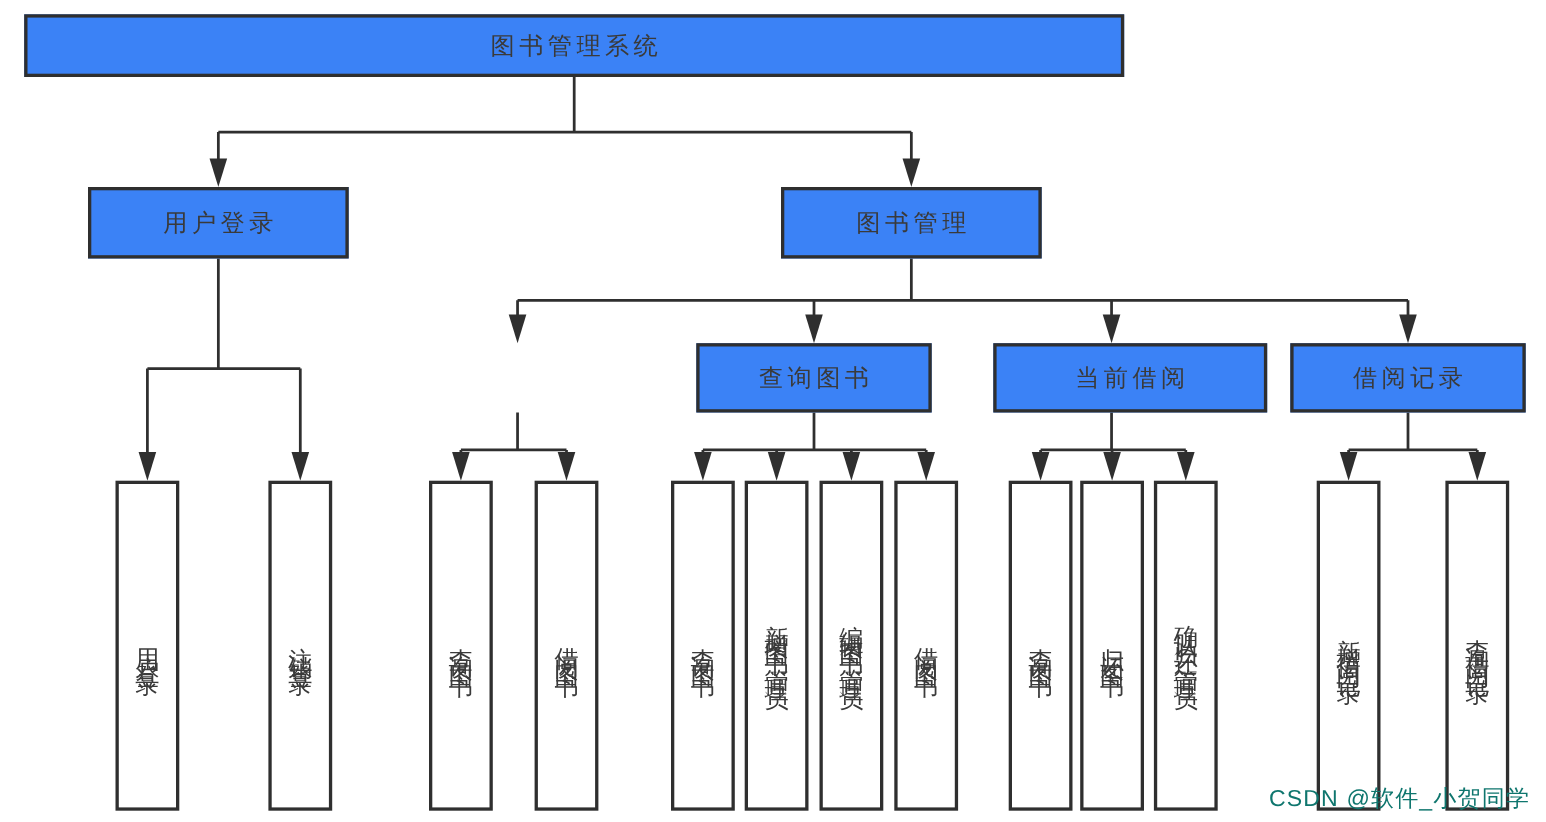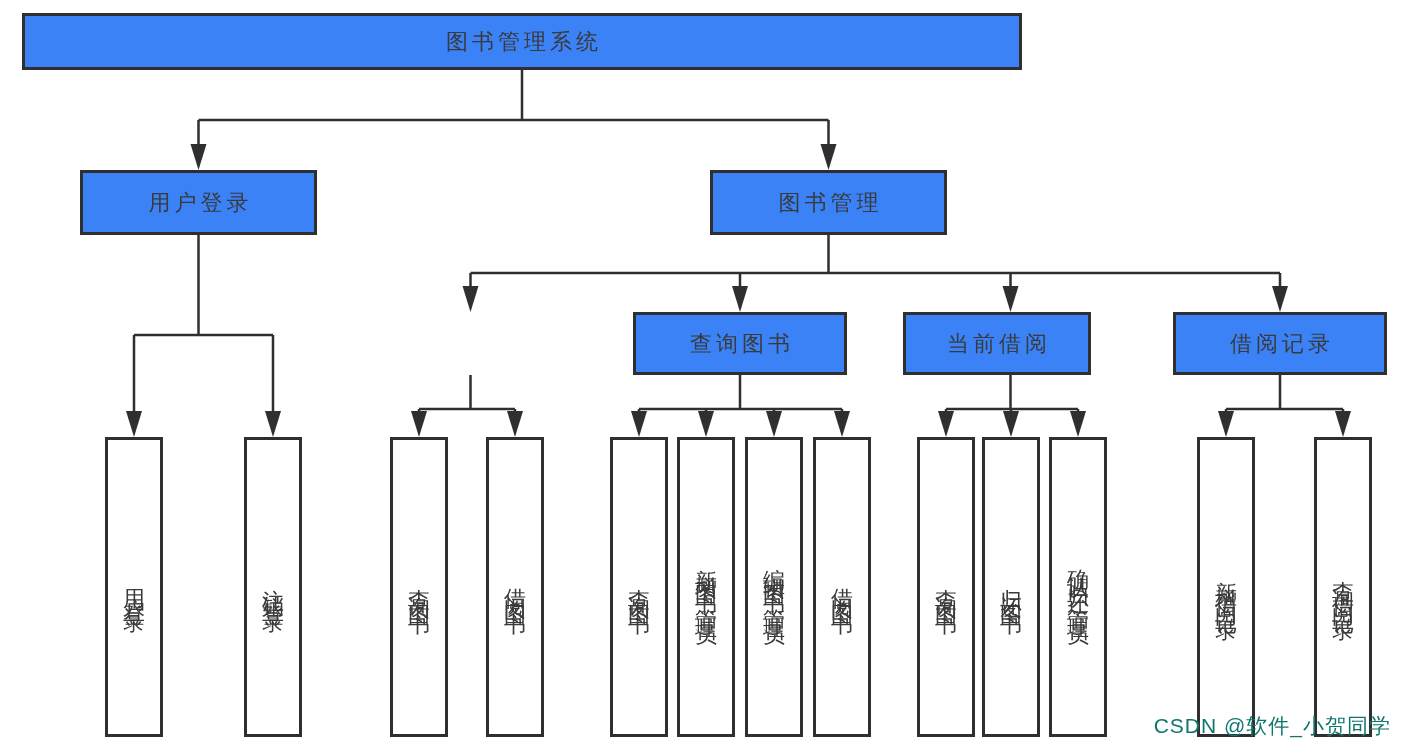--- a/index.html
+++ b/index.html
@@ -123,21 +123,21 @@
   <div class="node" style="left:80px; top:170px; width:237px; height:65px;">
     <span class="hlabel">用户登录</span>
   </div>
   <div class="node" style="left:710px; top:170px; width:237px; height:65px;">
     <span class="hlabel">图书管理</span>
   </div>
 
   <div class="node" style="left:633px; top:312px; width:214px; height:63px;">
     <span class="hlabel">查询图书</span>
   </div>
-  <div class="node" style="left:903px; top:312px; width:188px; height:63px;">
+  <div class="node" style="left:903px; top:312px; width:249px; height:63px;">
     <span class="hlabel">当前借阅</span>
   </div>
   <div class="node" style="left:1173px; top:312px; width:214px; height:63px;">
     <span class="hlabel">借阅记录</span>
   </div>
 
   <div class="leaf" style="left:105px;">
     <span class="vlabel">用户登录</span>
   </div>
   <div class="leaf" style="left:244px;">

